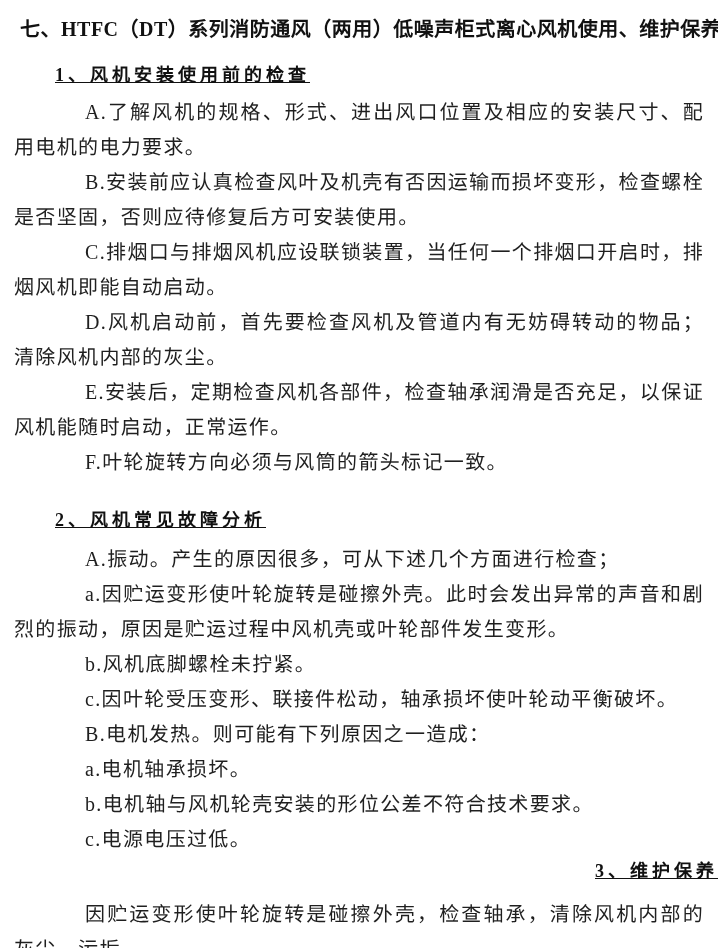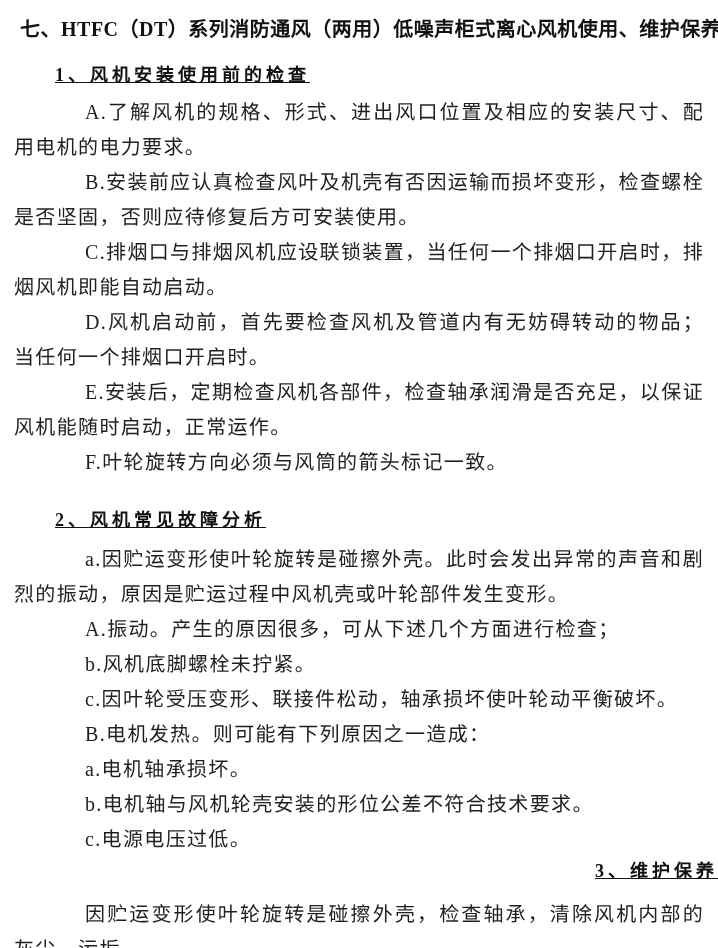--- a/index.html
+++ b/index.html
@@ -52,29 +52,29 @@
 
 <div class="page">
 
   <h1 class="doc-title">七、HTFC（DT）系列消防通风（两用）低噪声柜式离心风机使用、维护保养</h1>
 
   <section class="sec sec-1">
     <h2 class="sec-heading">1、风机安装使用前的检查</h2>
     <p class="para">A.了解风机的规格、形式、进出风口位置及相应的安装尺寸、配用电机的电力要求。</p>
     <p class="para">B.安装前应认真检查风叶及机壳有否因运输而损坏变形，检查螺栓是否坚固，否则应待修复后方可安装使用。</p>
     <p class="para">C.排烟口与排烟风机应设联锁装置，当任何一个排烟口开启时，排烟风机即能自动启动。</p>
-    <p class="para">D.风机启动前，首先要检查风机及管道内有无妨碍转动的物品；当任何一个排烟口开启时。</p>
+    <p class="para">D.风机启动前，首先要检查风机及管道内有无妨碍转动的物品；清除风机内部的灰尘。</p>
     <p class="para">E.安装后，定期检查风机各部件，检查轴承润滑是否充足，以保证风机能随时启动，正常运作。</p>
     <p class="para">F.叶轮旋转方向必须与风筒的箭头标记一致。</p>
   </section>
 
   <section class="sec sec-2">
     <h2 class="sec-heading">2、风机常见故障分析</h2>
+    <p class="para">A.振动。产生的原因很多，可从下述几个方面进行检查；</p>
     <p class="para">a.因贮运变形使叶轮旋转是碰擦外壳。此时会发出异常的声音和剧烈的振动，原因是贮运过程中风机壳或叶轮部件发生变形。</p>
-    <p class="para">A.振动。产生的原因很多，可从下述几个方面进行检查；</p>
     <p class="para">b.风机底脚螺栓未拧紧。</p>
     <p class="para">c.因叶轮受压变形、联接件松动，轴承损坏使叶轮动平衡破坏。</p>
     <p class="para">B.电机发热。则可能有下列原因之一造成：</p>
     <p class="para">a.电机轴承损坏。</p>
     <p class="para">b.电机轴与风机轮壳安装的形位公差不符合技术要求。</p>
     <p class="para">c.电源电压过低。</p>
   </section>
 
   <section class="sec sec-3">
     <h2 class="sec-heading">3、维护保养</h2>

